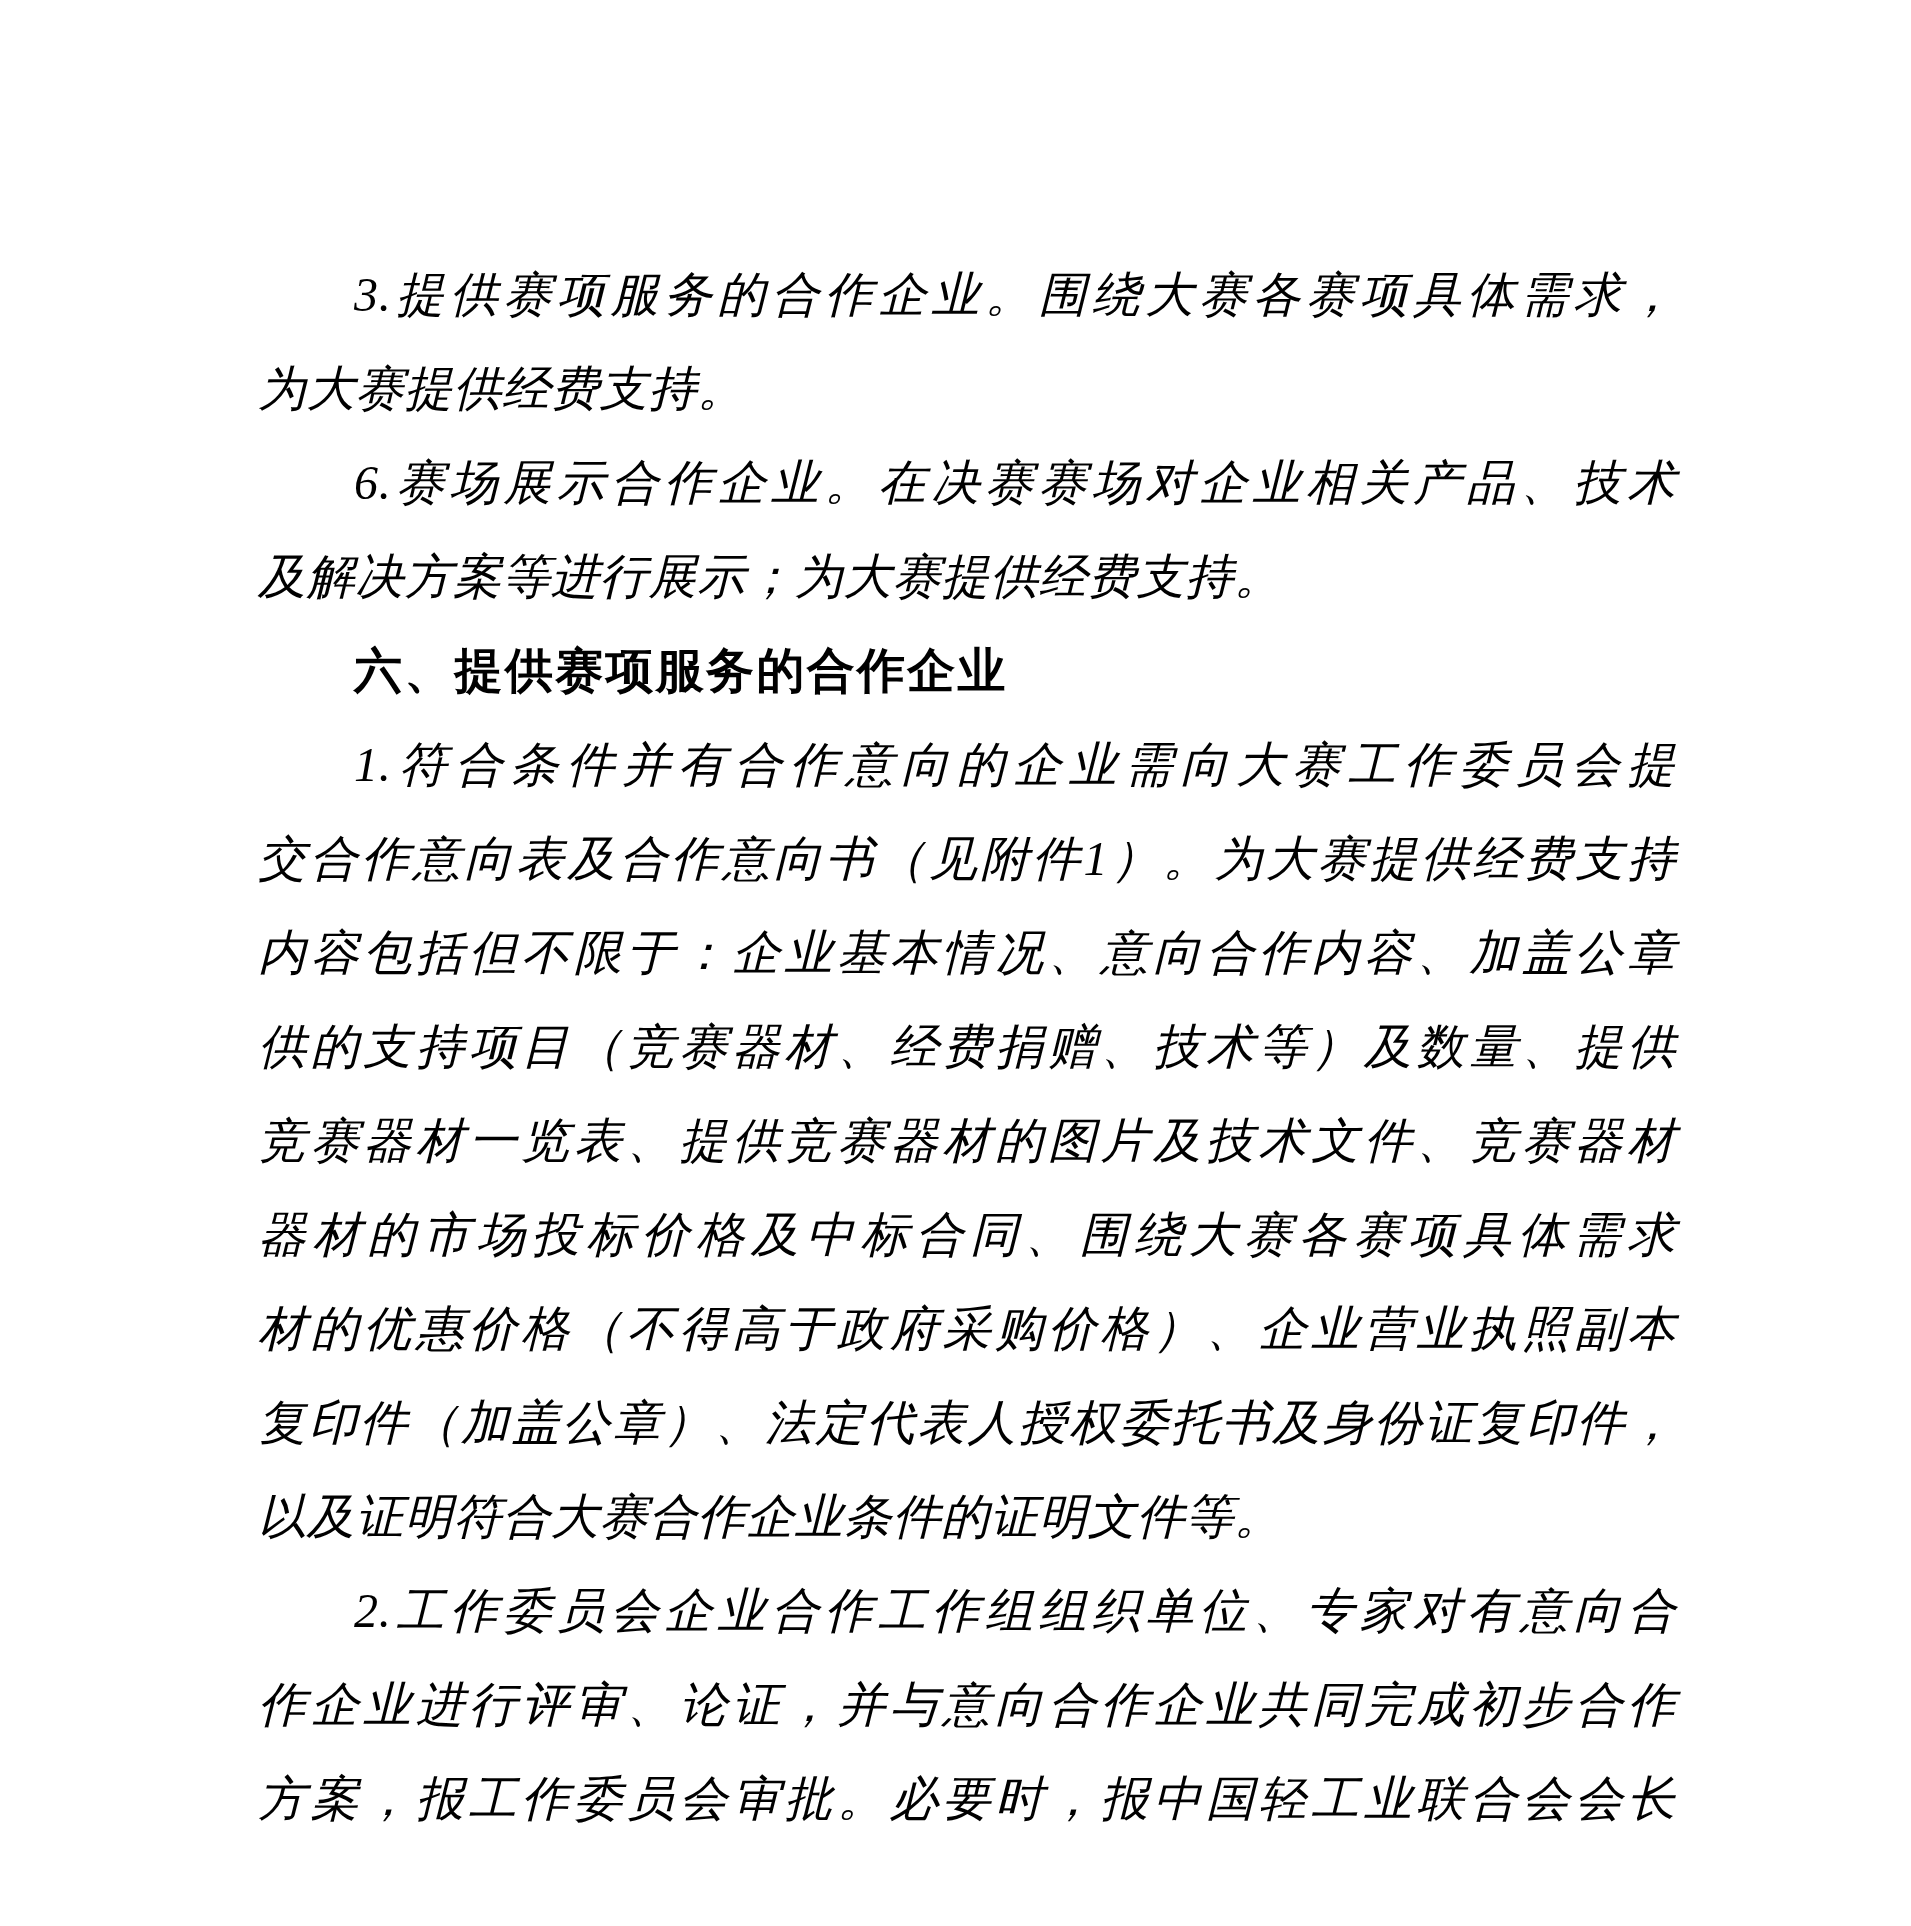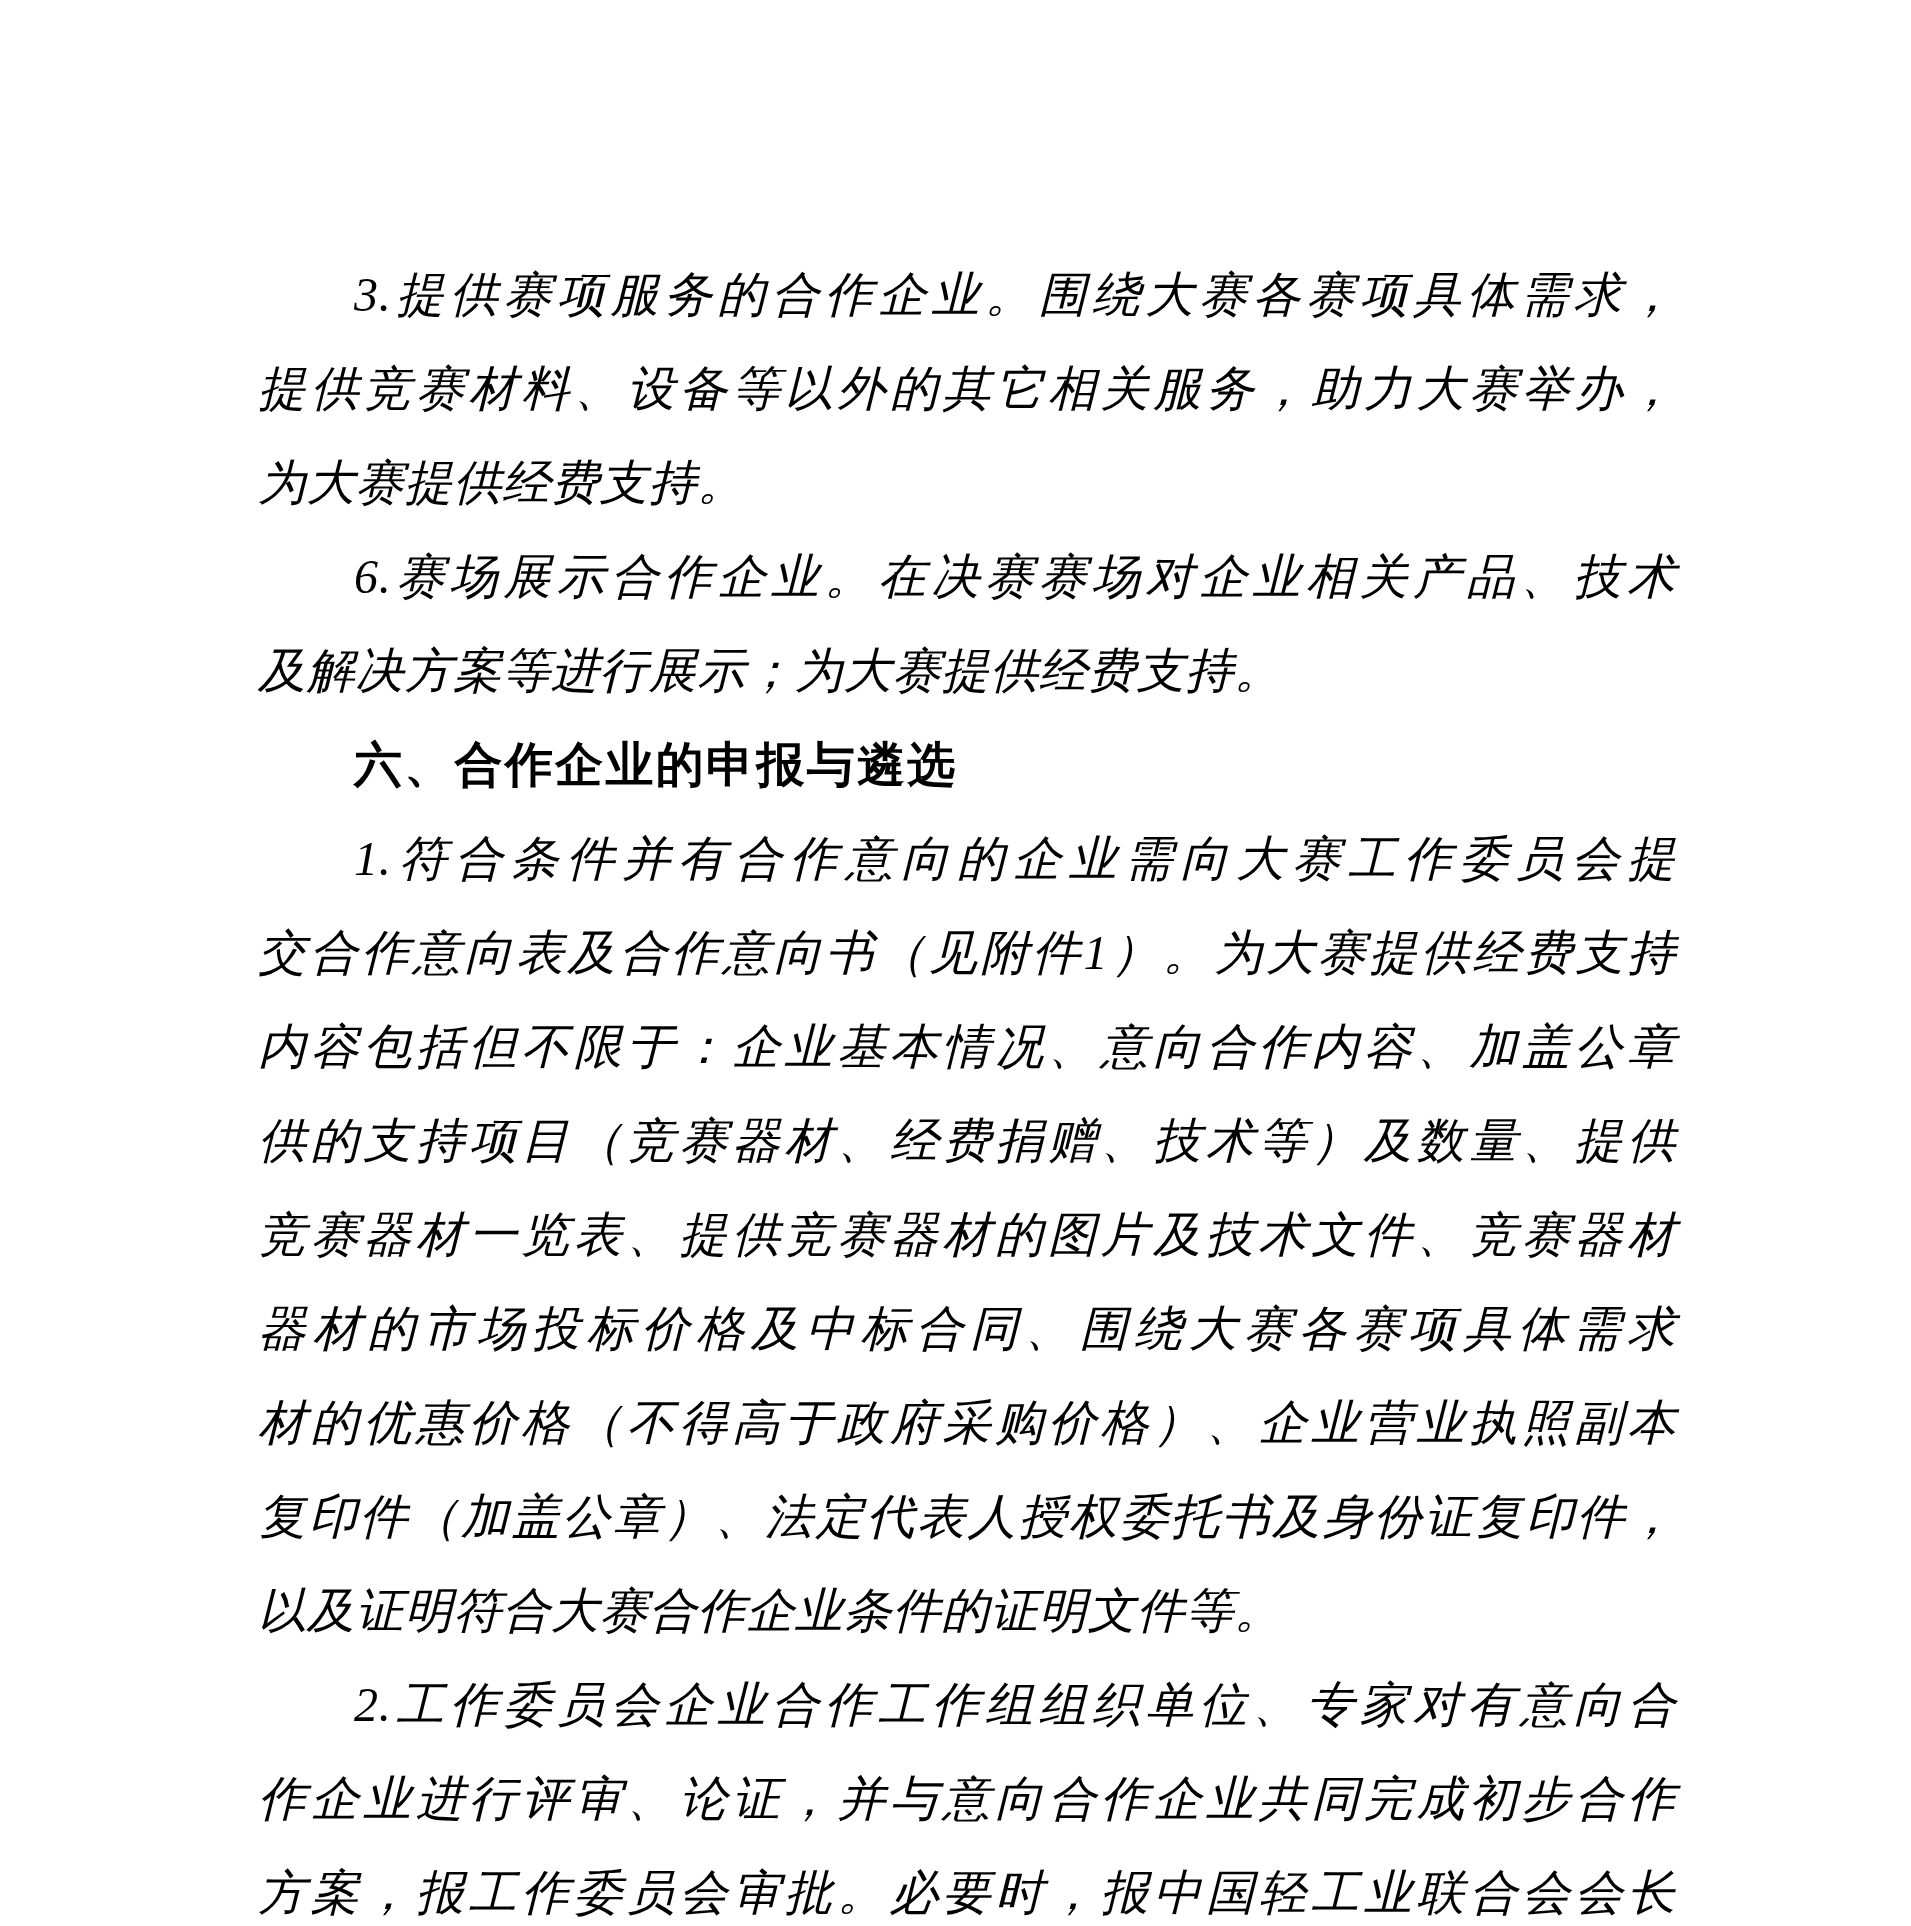--- a/index.html
+++ b/index.html
@@ -44,25 +44,24 @@
     font-weight: bold;
     letter-spacing: 2.3px;
   }
 </style>
 </head>
 <body>
 
 <div class="page">
   <div class="content">
     <div class="line indent justify">3.提供赛项服务的合作企业。围绕大赛各赛项具体需求，</div>
-    <div class="line justify">提供竞赛材料、设备等以外的其它相关服务，助力大赛举办，</div>
     <div class="line">为大赛提供经费支持。</div>
     <div class="line indent justify">6.赛场展示合作企业。在决赛赛场对企业相关产品、技术</div>
     <div class="line">及解决方案等进行展示；为大赛提供经费支持。</div>
-    <div class="line indent heading">六、合作企业的申报与遴选</div>
+    <div class="line indent heading">六、提供赛项服务的合作企业</div>
     <div class="line indent justify">1.符合条件并有合作意向的企业需向大赛工作委员会提</div>
     <div class="line justify">交合作意向表及合作意向书（见附件1）。为大赛提供经费支持</div>
     <div class="line justify">内容包括但不限于：企业基本情况、意向合作内容、加盖公章</div>
     <div class="line justify">供的支持项目（竞赛器材、经费捐赠、技术等）及数量、提供</div>
     <div class="line justify">竞赛器材一览表、提供竞赛器材的图片及技术文件、竞赛器材</div>
     <div class="line justify">器材的市场投标价格及中标合同、围绕大赛各赛项具体需求</div>
     <div class="line justify">材的优惠价格（不得高于政府采购价格）、企业营业执照副本</div>
     <div class="line justify">复印件（加盖公章）、法定代表人授权委托书及身份证复印件，</div>
     <div class="line">以及证明符合大赛合作企业条件的证明文件等。</div>
     <div class="line indent justify">2.工作委员会企业合作工作组组织单位、专家对有意向合</div>

